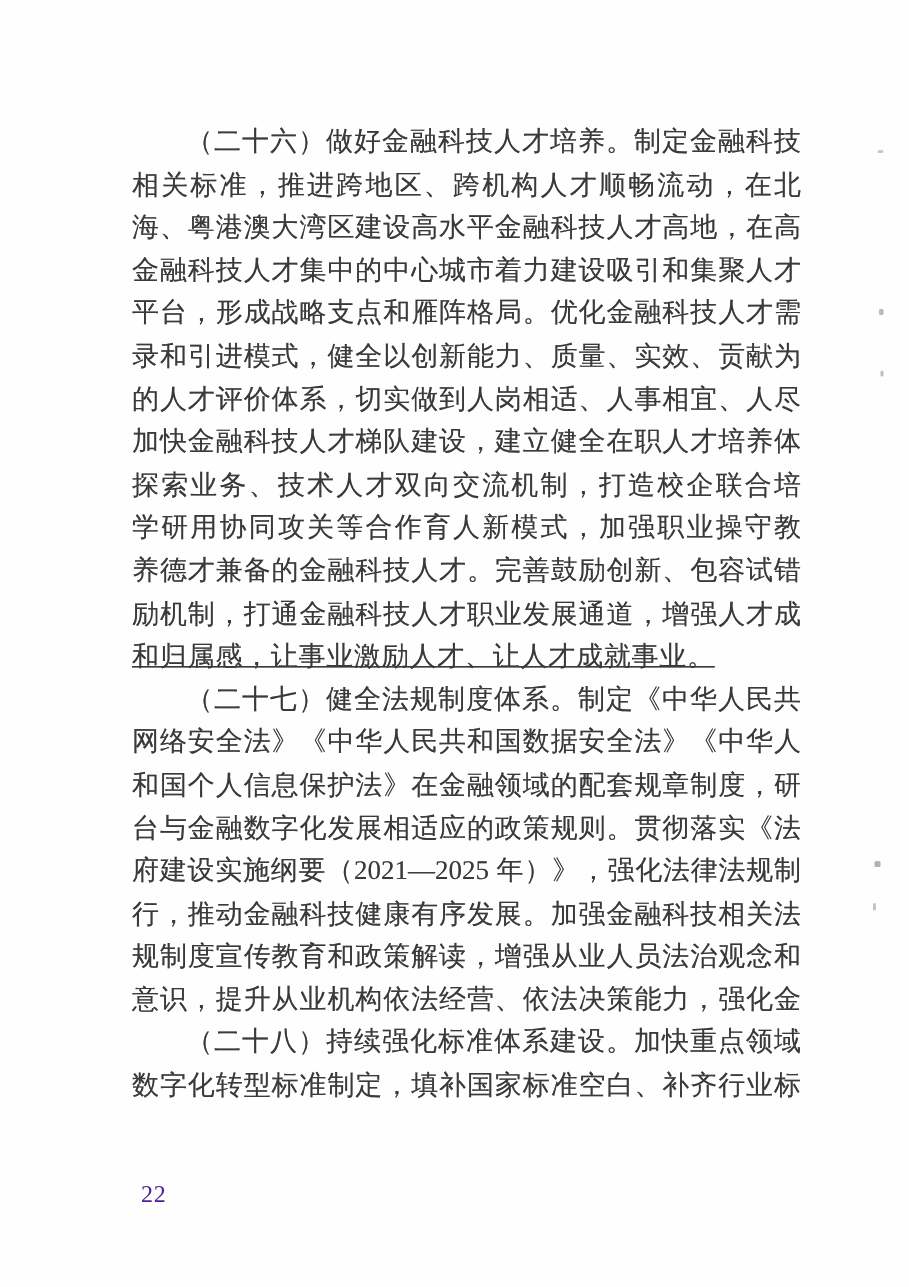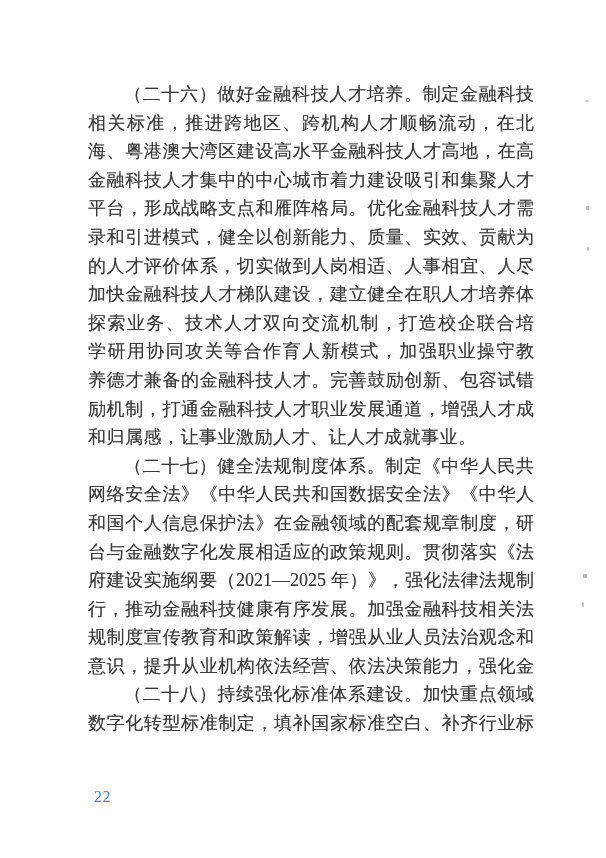--- a/index.html
+++ b/index.html
@@ -34,27 +34,28 @@
     text-shadow: 0 0 0.4px rgba(60,60,60,0.55);
   }
   .line.indent {
     padding-left: 36px;
     width: 410px;
   }
   .line.end {
     text-align: left;
     text-align-last: left;
     letter-spacing: 0.5px;
+    text-decoration: underline;
   }
   .page-number {
     position: absolute;
     left: 94px;
     top: 788px;
     font-size: 16px;
-    color: #3b82f6;
+    color: #4c1d95;
     letter-spacing: 0.5px;
   }
   .speck {
     position: absolute;
     background: #8a8a8a;
     border-radius: 1px;
   }
   .speck.s1 { left: 585px; top: 100px; width: 4px; height: 2px; opacity: 0.45; }
   .speck.s2 { left: 586px; top: 206px; width: 3px; height: 4px; opacity: 0.6; }
   .speck.s3 { left: 587px; top: 247px; width: 2px; height: 4px; opacity: 0.55; }

